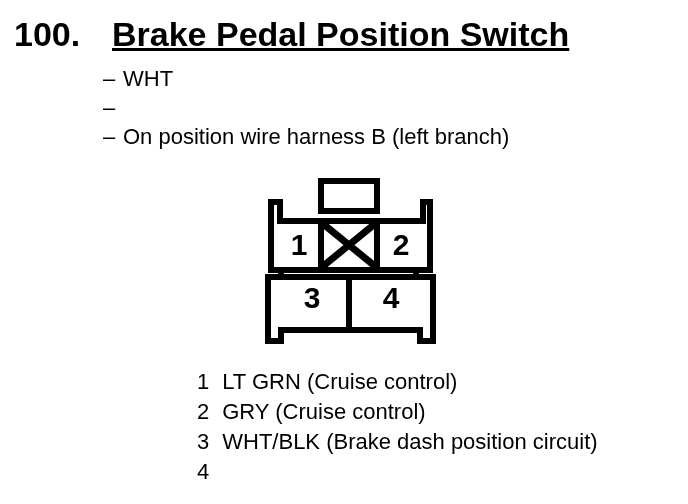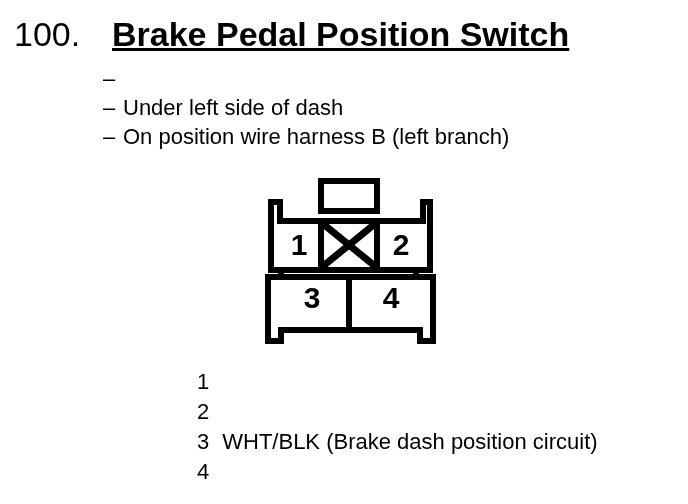--- a/index.html
+++ b/index.html
@@ -13,21 +13,21 @@
     font-family: "Liberation Sans", "DejaVu Sans", sans-serif;
     overflow: hidden;
   }
   
   .title-number {
     position: absolute;
     left: 14px;
     top: 17px;
     font-size: 34px;
     line-height: 34px;
-    font-weight: normal;
+    font-weight: bold;
     white-space: nowrap;
   }
   .title-text {
     position: absolute;
     left: 112px;
     top: 17px;
     font-size: 34px;
     line-height: 34px;
     font-weight: bold;
     white-space: nowrap;
@@ -83,24 +83,24 @@
 <body>
 
 <div class="page">
 
   <span class="title-number">100.</span>
   <span class="title-text">Brake Pedal Position Switch</span>
 
   <div class="notes">
     <div class="note-row">
       <span class="note-marker">–</span>
+      <span>WHT</span>
     </div>
     <div class="note-row">
       <span class="note-marker">–</span>
-      <span>Under left side of dash</span>
     </div>
     <div class="note-row">
       <span class="note-marker">–</span>
       <span>On position wire harness B (left branch)</span>
     </div>
   </div>
 
   <svg class="diagram" viewBox="0 0 688 504" xmlns="http://www.w3.org/2000/svg">
 
     <path d="M 321,181 H 377 V 211 H 321 Z" stroke-width="6"></path>
@@ -119,23 +119,25 @@
 
     <text x="299" y="255">1</text>
     <text x="401" y="255">2</text>
     <text x="312" y="308">3</text>
     <text x="391" y="308">4</text>
   </svg>
 
   <div class="pin-list">
     <div class="pin-row">
       <span class="pin-number">1</span>
+      <span class="pin-label">LT GRN (Cruise control)</span>
     </div>
     <div class="pin-row">
       <span class="pin-number">2</span>
+      <span class="pin-label">GRY (Cruise control)</span>
     </div>
     <div class="pin-row">
       <span class="pin-number">3</span>
       <span class="pin-label">WHT/BLK (Brake dash position circuit)</span>
     </div>
     <div class="pin-row">
       <span class="pin-number">4</span>
     </div>
   </div>
 

